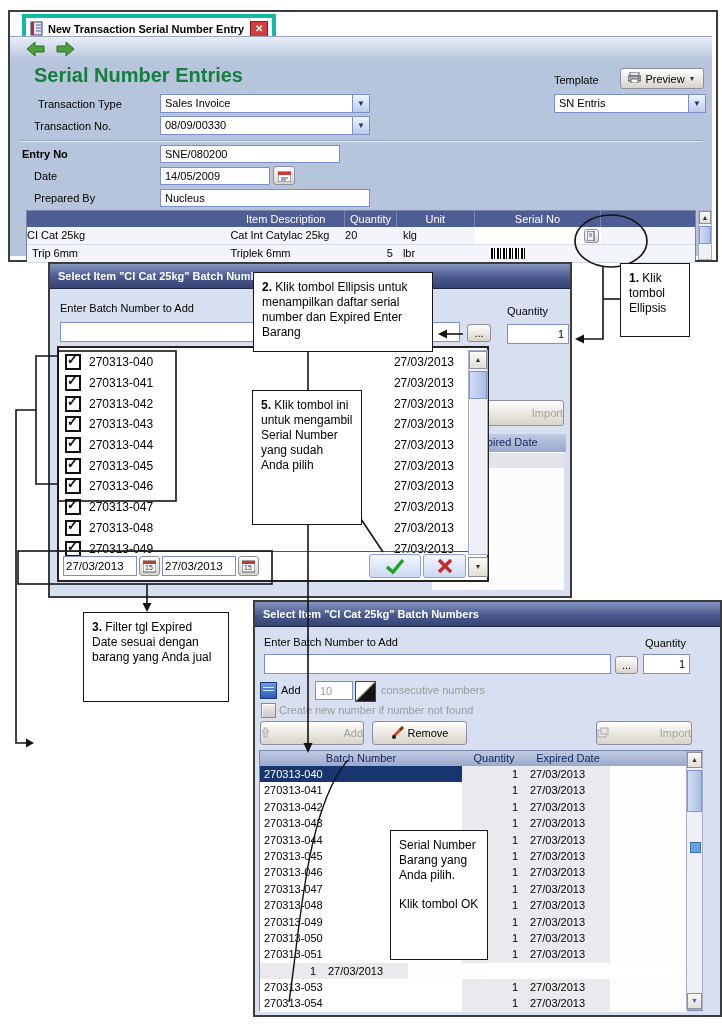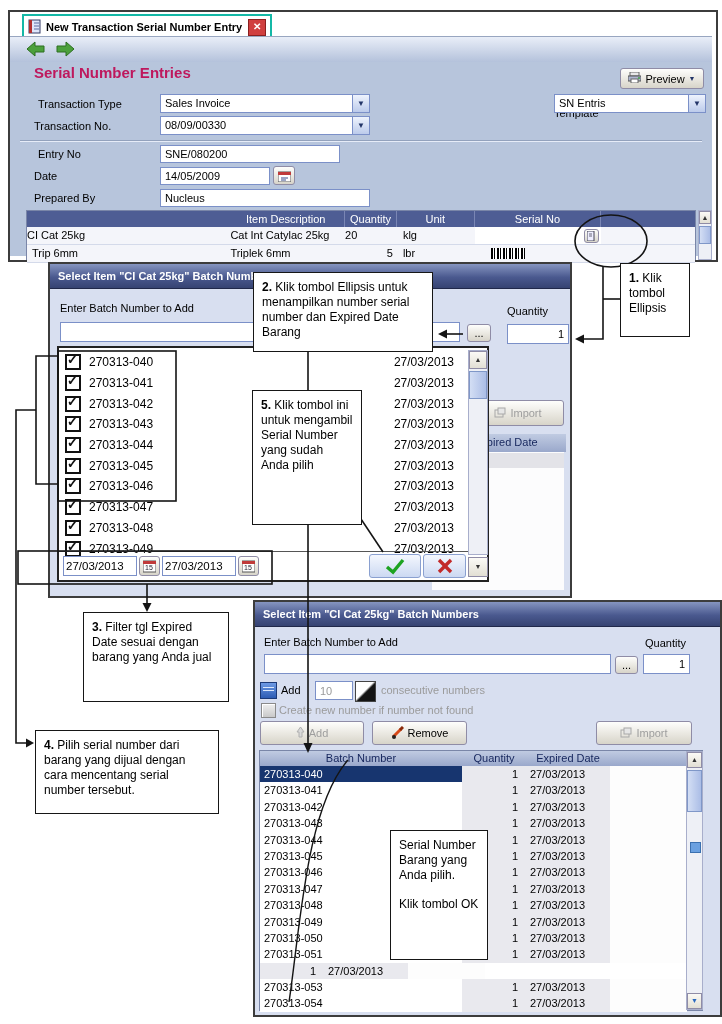--- a/index.html
+++ b/index.html
@@ -19,21 +19,21 @@
   .tbox{position:absolute;background:#fff;border:1px solid #7b90c8;padding:1px 4px;
         font-family:inherit;font-size:11px;color:#000;box-sizing:border-box;}
   .combo{position:absolute;background:#fff;border:1px solid #7b90c8;box-sizing:border-box;}
   .combo .val{position:absolute;left:4px;top:2px;white-space:nowrap;}
   .combo .dbtn{position:absolute;right:0;top:0;bottom:0;width:16px;
         background:linear-gradient(#eef3fd,#bccbeb);border-left:1px solid #7b90c8;
         color:#233568;font-size:8px;text-align:center;line-height:17px;}
   .btn3d{position:absolute;background:linear-gradient(#fefefc,#e9e7e0 55%,#d7d4c9);
         border:1px solid #8f8ca6;border-radius:3px;box-sizing:border-box;
         display:flex;align-items:center;justify-content:center;gap:4px;font-size:11px;}
-  .btn3d.dis{color:#9e9e9e;}
+  .btn3d.dis{color:#9e9e9e;justify-content:space-between;}
   
   .grid{position:absolute;background:#fff;border:1px solid #7a86a8;box-sizing:border-box;}
   .ghead{display:flex;height:16px;background:#4e5d94;color:#fff;}
   .ghead div{border-right:1px solid #7a86b4;text-align:center;line-height:16px;box-sizing:border-box;overflow:hidden;}
   .grow{display:flex;height:17px;background:#f4f5fa;border-bottom:1px solid #d4daea;}
   .grow div{line-height:17px;box-sizing:border-box;overflow:hidden;white-space:nowrap;}
   
   .popup{position:absolute;background:#fff;border:2px solid #222;box-sizing:border-box;}
   .prow{display:flex;align-items:center;height:20.7px;padding-left:6px;width:403px;box-sizing:border-box;}
   .prow .sn{font-size:12px;}
@@ -72,21 +72,21 @@
   .graychk{background:linear-gradient(#efefef,#c9c9c9);border:1px solid #8a8a8a;box-shadow:inset 1px 1px 0 #fff;}
   svg.anno{position:absolute;left:0;top:0;z-index:5;pointer-events:none;}
 </style>
 </head>
 <body>
 
 <div id="canvas">
 
   <div class="win" style="left:8px;top:10px;width:706px;height:248px;">
     <div class="abs" style="left:0;top:0;width:702px;height:24px;background:#fff;"></div>
-    <div class="abs" style="left:12px;top:2px;height:22px;border:2px solid #14b8a6;background:#fff;display:flex;align-items:center;padding:0 4px;">
+    <div class="abs" style="left:12px;top:2px;height:22px;border:4px solid #14b8a6;background:#fff;display:flex;align-items:center;padding:0 4px;">
       <span style="display:inline-block;margin-right:5px;">
         <svg width="13" height="15">
             <rect x="1" y="1" width="11" height="13" fill="#dfe6fb" stroke="#333a66"></rect>
             <rect x="1" y="1" width="3" height="13" fill="#b23030"></rect>
             <line x1="6" y1="4" x2="11" y2="4" stroke="#5a6aa0"></line>
             <line x1="6" y1="7" x2="11" y2="7" stroke="#5a6aa0"></line>
             <line x1="6" y1="10" x2="11" y2="10" stroke="#5a6aa0"></line>
           </svg>
       </span>
       <span style="font-weight:bold;">New Transaction Serial Number Entry</span>
@@ -98,23 +98,23 @@
           <polygon points="18,5 9,5 9,1 1,8 9,15 9,11 18,11" fill="#4ca03c" stroke="#2c6e20"></polygon>
         </svg>
     </span>
     <span class="abs" style="left:46px;top:29px;">
       <svg width="19" height="16">
           <polygon points="1,5 10,5 10,1 18,8 10,15 10,11 1,11" fill="#4ca03c" stroke="#2c6e20"></polygon>
         </svg>
     </span>
     <div class="body-fill" style="left:0;top:50px;width:702px;height:194px;"></div>
 
-    <div class="lbl" style="left:24px;top:52px;font-size:15px;font-weight:bold;color:#be185d;">Serial Number Entries</div>
-
-    <div class="lbl" style="left:544px;top:62px;margin-top:33px;">Template</div>
+    <div class="lbl" style="left:24px;top:52px;font-size:20px;font-weight:bold;color:#15803d;">Serial Number Entries</div>
+
+    <div class="lbl" style="left:544px;top:62px;">Template</div>
     <div class="btn3d" style="left:610px;top:56px;width:84px;height:21px;">
       <span>
         <svg width="13" height="11">
             <rect x="2" y="0" width="9" height="4" fill="#e8e8e8" stroke="#666"></rect>
             <rect x="0" y="4" width="13" height="5" fill="#aeb6cf" stroke="#555"></rect>
             <rect x="3" y="7" width="7" height="4" fill="#fff" stroke="#666"></rect>
             <circle cx="11" cy="6" r="1" fill="#3f9e3f"></circle>
           </svg>
       </span>
       <span>Preview</span>
@@ -132,21 +132,21 @@
     </div>
 
     <div class="lbl" style="left:24px;top:108px;">Transaction No.</div>
     <div class="combo" style="left:150px;top:104px;width:210px;height:19px;">
       <span class="val">08/09/00330</span>
       <span class="dbtn">▼</span>
     </div>
 
     <div class="abs" style="left:10px;top:128px;width:682px;height:0;border-top:1px solid #93a2bd;border-bottom:1px solid #e6ecf8;"></div>
 
-    <div class="lbl" style="left:28px;top:136px;">Entry No</div>
+    <div class="lbl" style="left:12px;top:136px;font-weight:bold;">Entry No</div>
     <input class="tbox" style="left: 150px; top: 133px; width: 180px; height: 18px;" value="SNE/080200">
 
     <div class="lbl" style="left:24px;top:158px;">Date</div>
     <input class="tbox" style="left: 150px; top: 155px; width: 110px; height: 18px;" value="14/05/2009">
     <div class="btn3d" style="left:263px;top:154px;width:22px;height:19px;">
       <svg width="13" height="12">
           <rect x="0" y="2" width="13" height="10" fill="#fff" stroke="#555"></rect>
           <rect x="0" y="2" width="13" height="3" fill="#c03a3a"></rect>
           <line x1="3" y1="8" x2="10" y2="8" stroke="#3a4a8a"></line>
           <line x1="3" y1="10" x2="8" y2="10" stroke="#3a4a8a"></line>
@@ -501,27 +501,24 @@
       <polygon points="345,495 353.5,500 347.5,505.5"></polygon>
       <polygon points="147,612 142.5,603 151.5,603"></polygon>
       <polygon points="34,743 26,738.5 26,747.5"></polygon>
     </g>
   </svg>
 
   <div class="callout" style="left:620px;top:263px;width:70px;height:74px;">
     <b>1.</b> <span>Klik tombol Ellipsis</span>
   </div>
   <div class="callout" style="left:253px;top:272px;width:180px;height:80px;">
-    <b>2.</b> <span>Klik tombol Ellipsis untuk menampilkan number serial number dan Expired Date Barang</span>
+    <b>2.</b> <span>Klik tombol Ellipsis untuk menampilkan daftar serial number dan Expired Enter Barang</span>
   </div>
   <div class="callout" style="left:83px;top:612px;width:146px;height:90px;">
     <b>3.</b> <span>Filter tgl Expired Date sesuai dengan barang yang Anda jual</span>
-  </div>
-  <div class="callout" style="left:35px;top:730px;width:184px;height:84px;">
-    <b>4.</b> <span>Pilih serial number dari barang yang dijual dengan cara mencentang serial number tersebut.</span>
   </div>
   <div class="callout" style="left:252px;top:390px;width:110px;height:135px;">
     <b>5.</b> <span>Klik tombol ini untuk mengambil Serial Number yang sudah Anda pilih</span>
   </div>
   <div class="callout" style="left:390px;top:830px;width:98px;height:130px;">
     <div>Serial Number Barang yang Anda pilih.</div>
     <div style="height:14px;"></div>
     <div>Klik tombol OK</div>
   </div>
 

